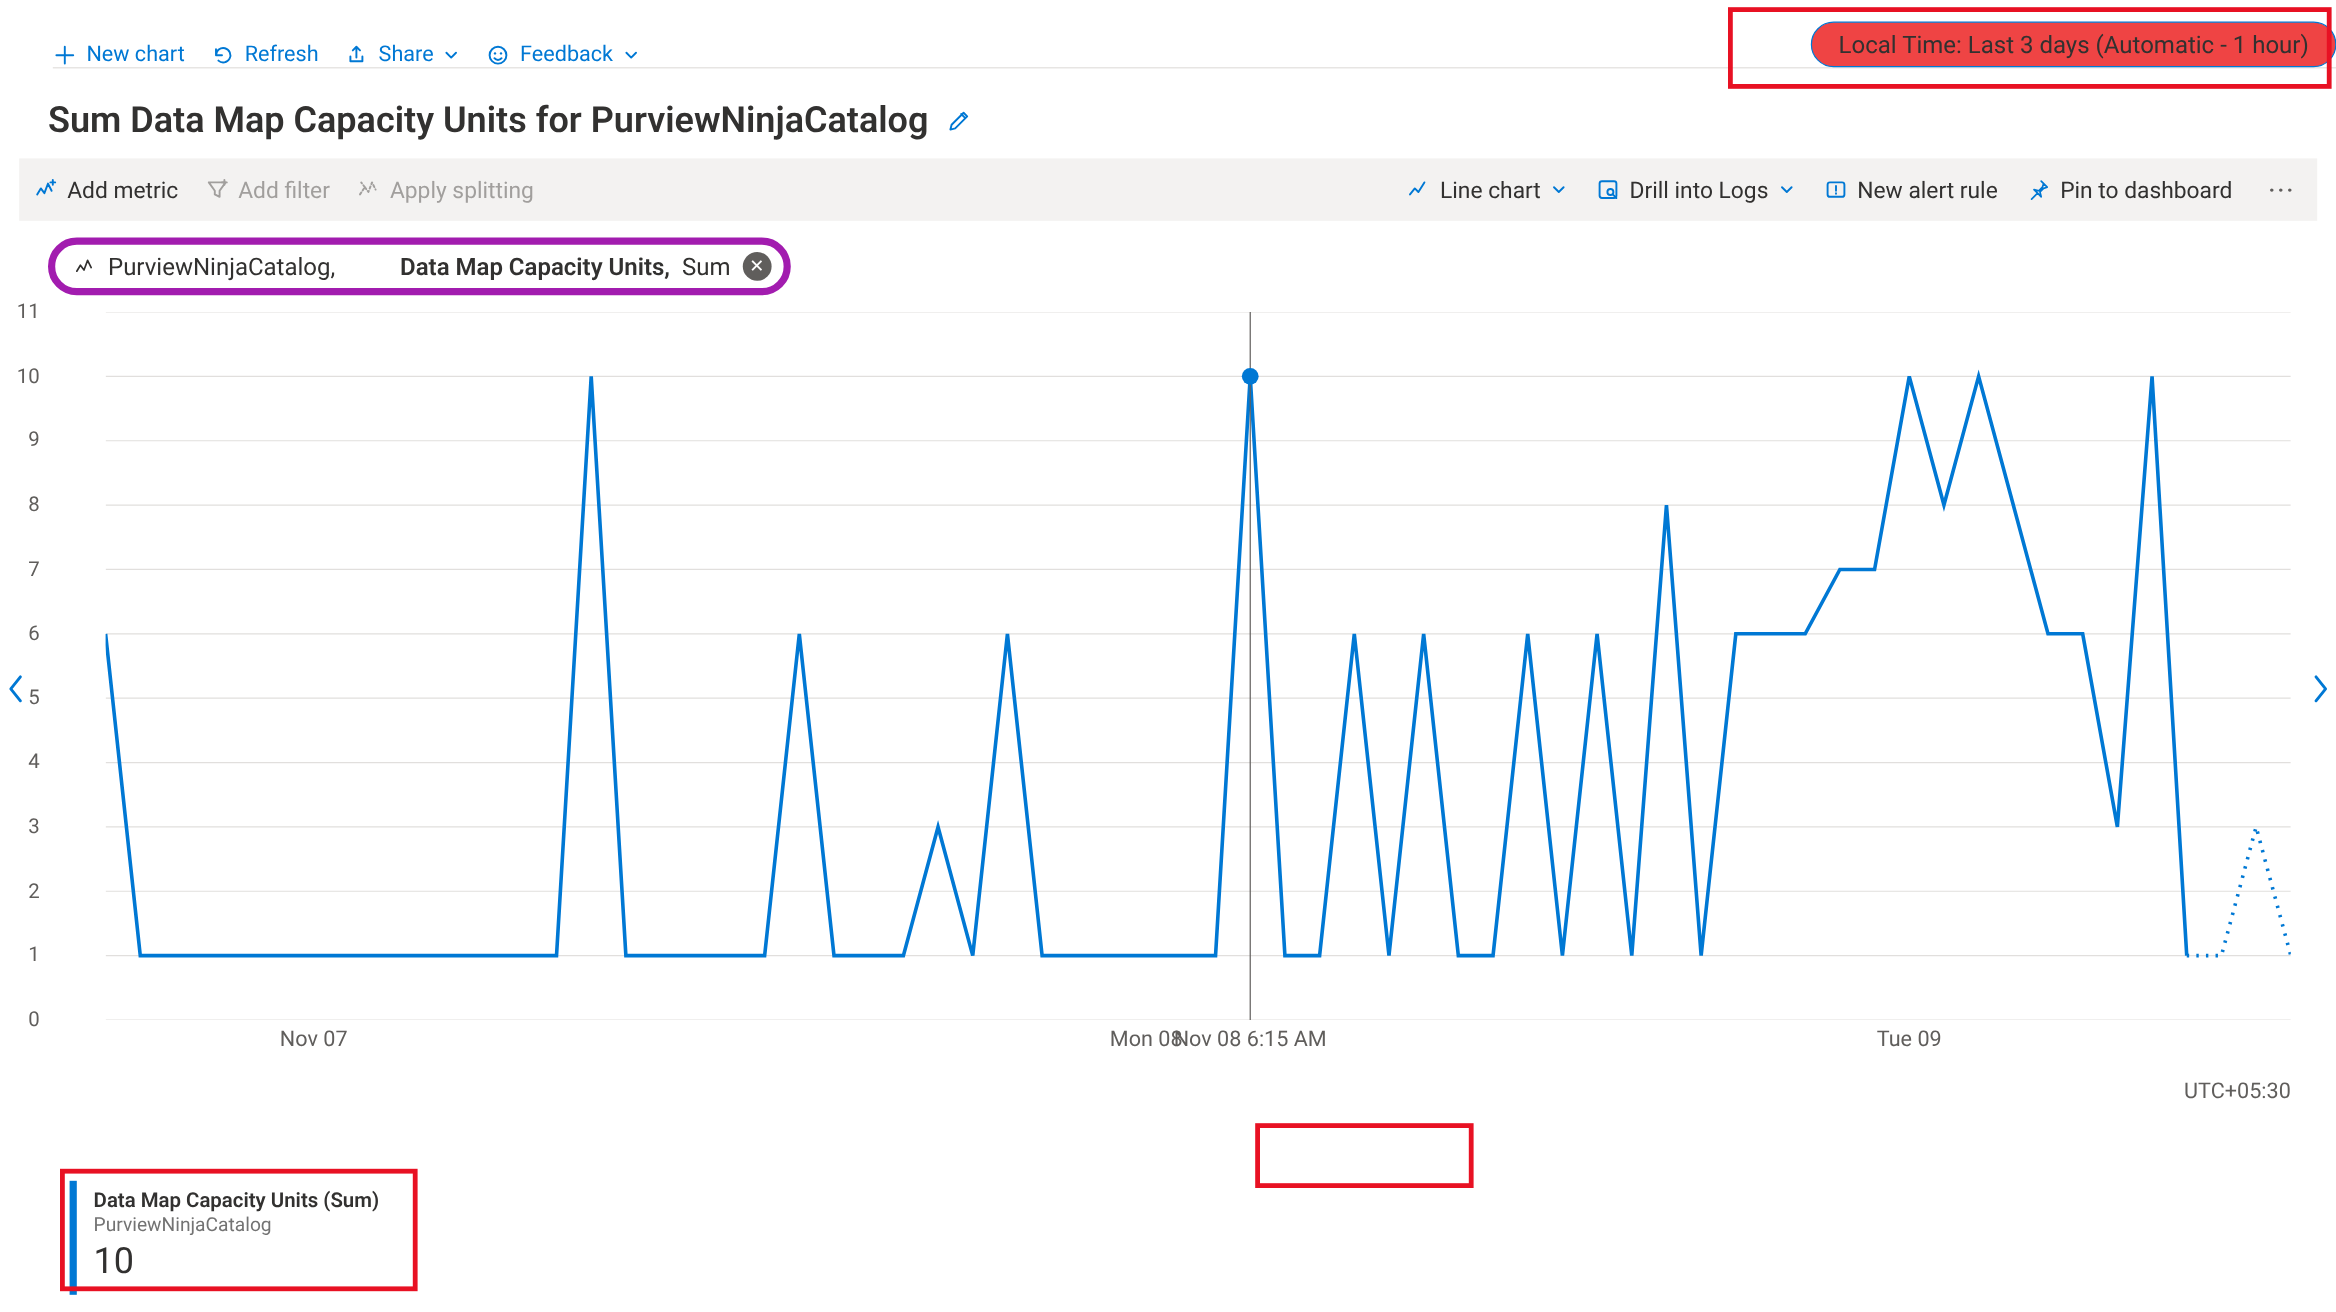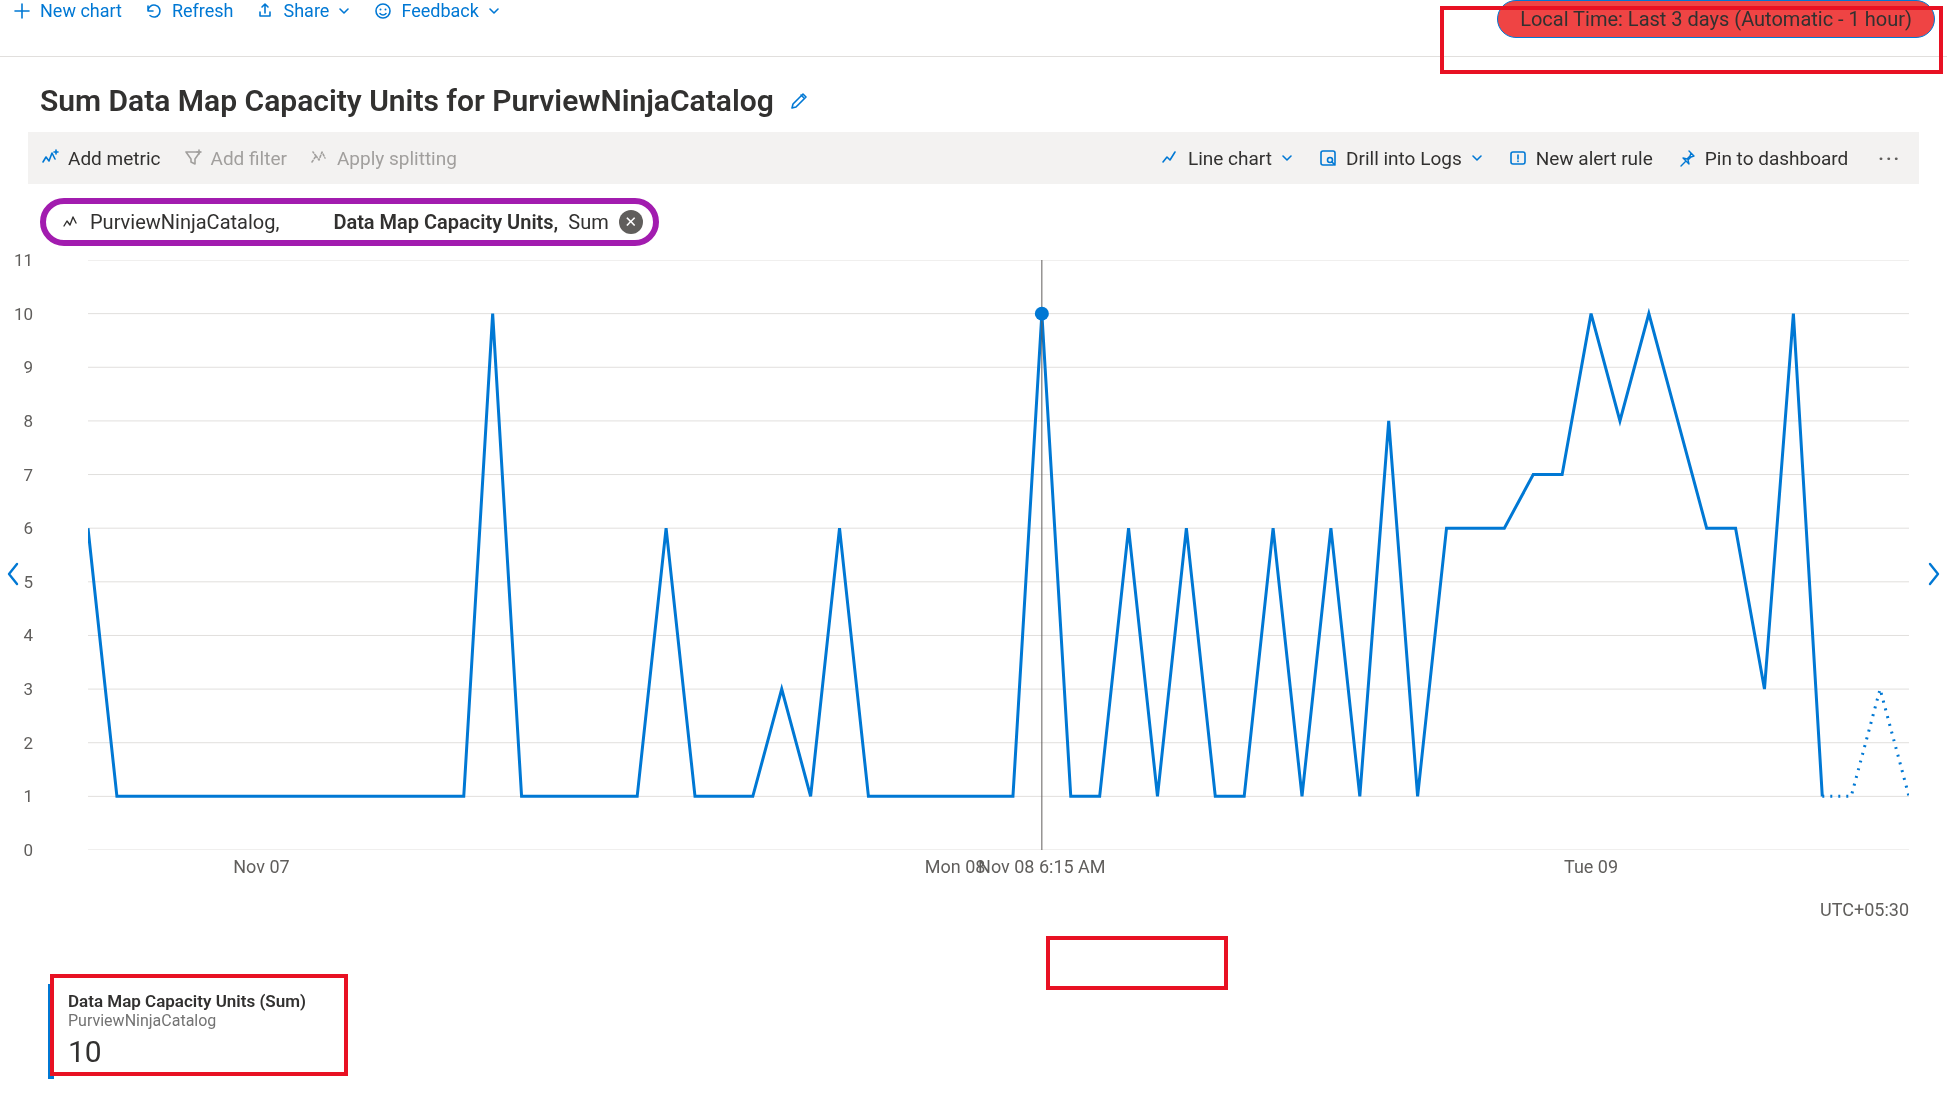--- a/index.html
+++ b/index.html
@@ -10,24 +10,25 @@
     font-family: "Segoe UI", "Segoe UI Web (West European)", -apple-system, BlinkMacSystemFont, Roboto, "Helvetica Neue", sans-serif;
     background: #ffffff;
     color: #323130;
     font-size: 18px;
   }
 
   
   .top-bar {
     position: relative;
     display: flex;
-    align-items: flex-start;
+    align-items: flex-end;
     height: 56px;
-    padding: 0 12px;
+    padding: 0 0;
     border-bottom: 1px solid #e1dfdd;
+    margin-left: 44px;
   }
   .top-bar .left {
     display: flex;
     align-items: center;
     gap: 22px;
   }
   .cmd-btn {
     display: inline-flex;
     align-items: center;
     gap: 8px;
@@ -62,21 +63,21 @@
     align-items: center;
     gap: 14px;
     padding: 26px 28px 14px 40px;
     font-size: 30px;
     font-weight: 600;
   }
   .chart-title-row svg { stroke:#0078d4; }
 
   
   .chart-toolbar {
-    margin: 0 28px;
+    margin: 0 16px;
     height: 52px;
     background: #f3f2f1;
     display: flex;
     align-items: center;
     padding: 0 12px;
     gap: 22px;
     font-size: 19px;
   }
   .chart-toolbar .tb-left  { display:flex; align-items:center; gap:22px; }
   .chart-toolbar .tb-right { margin-left:auto; display:flex; align-items:center; gap:24px; }
@@ -153,21 +154,21 @@
     transform:translateX(-50%);
     background:#ffffff;
     padding:0 6px;
     color:#605e5c;
     font-size:18px;
   }
 
   
   .legend-card {
     position: absolute;
-    left: 48px;
+    left: 58px;
     top: 984px;
     width: 272px;
     padding: 8px 14px 10px 14px;
     border-left: 6px solid #0078d4;
     background:#fff;
   }
   .legend-card .t1 { font-size:17px; font-weight:600; line-height:1.15;}
   .legend-card .t2 { font-size:16px; color:#737373; line-height:1.15;}
   .legend-card .val{ font-size:30px; font-weight:400; margin-top:4px;}
 

